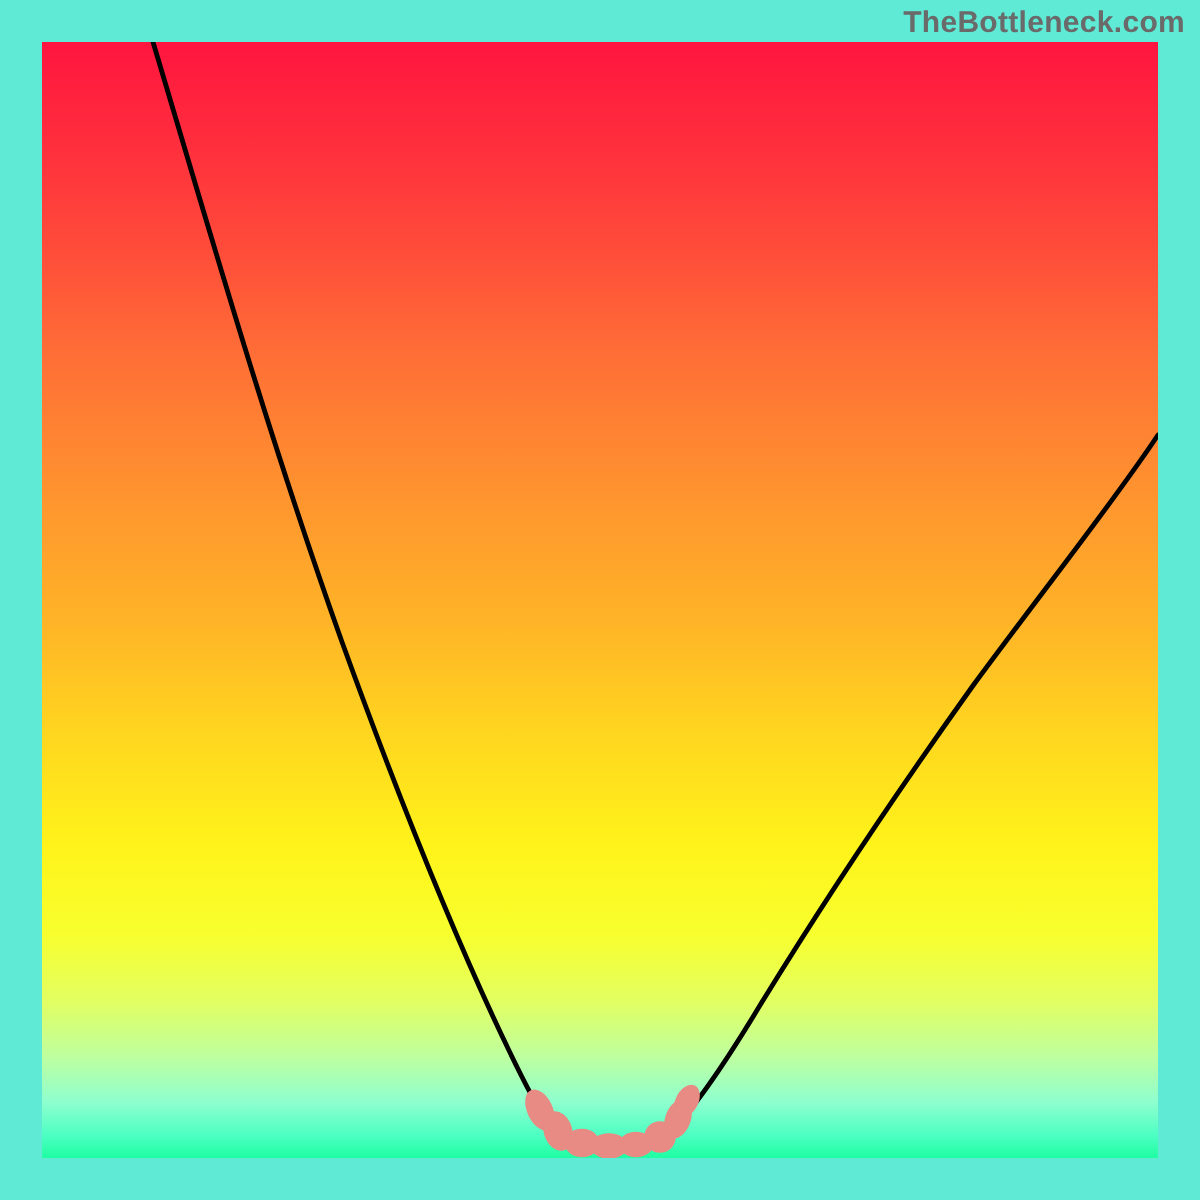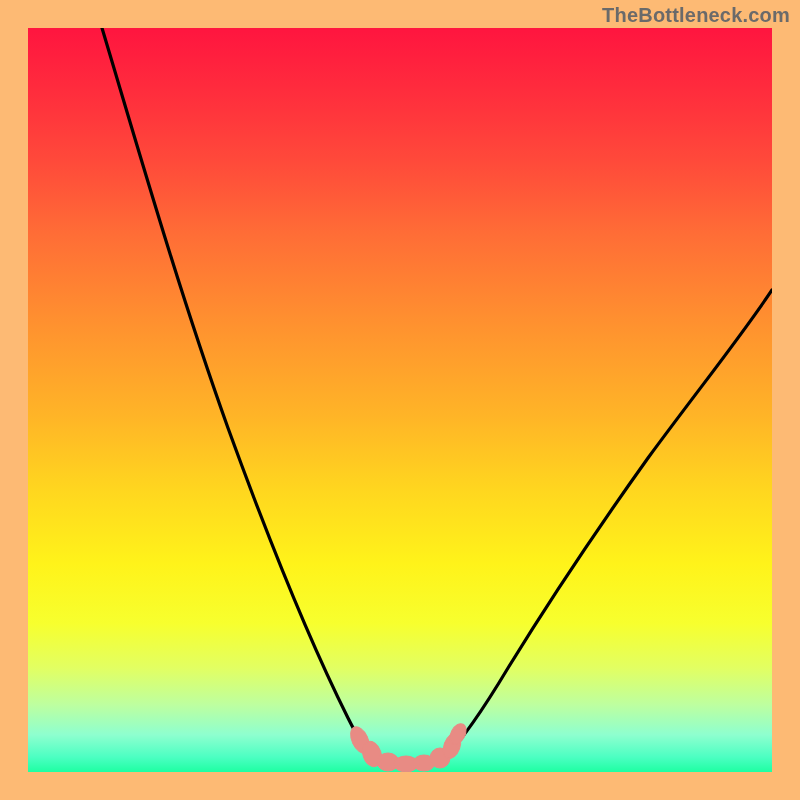--- a/index.html
+++ b/index.html
@@ -9,21 +9,21 @@
     height: 800px;
     background: #000;
     overflow: hidden;
   }
   .frame {
     position: absolute;
     top: 0;
     left: 0;
     width: 800px;
     height: 800px;
-    background: #fdba74;
+    background: #5eead4;
   }
   .plot {
     position: absolute;
     top: 28px;
     left: 28px;
     width: 744px;
     height: 744px;
     overflow: hidden;
   }
   .gradient {

